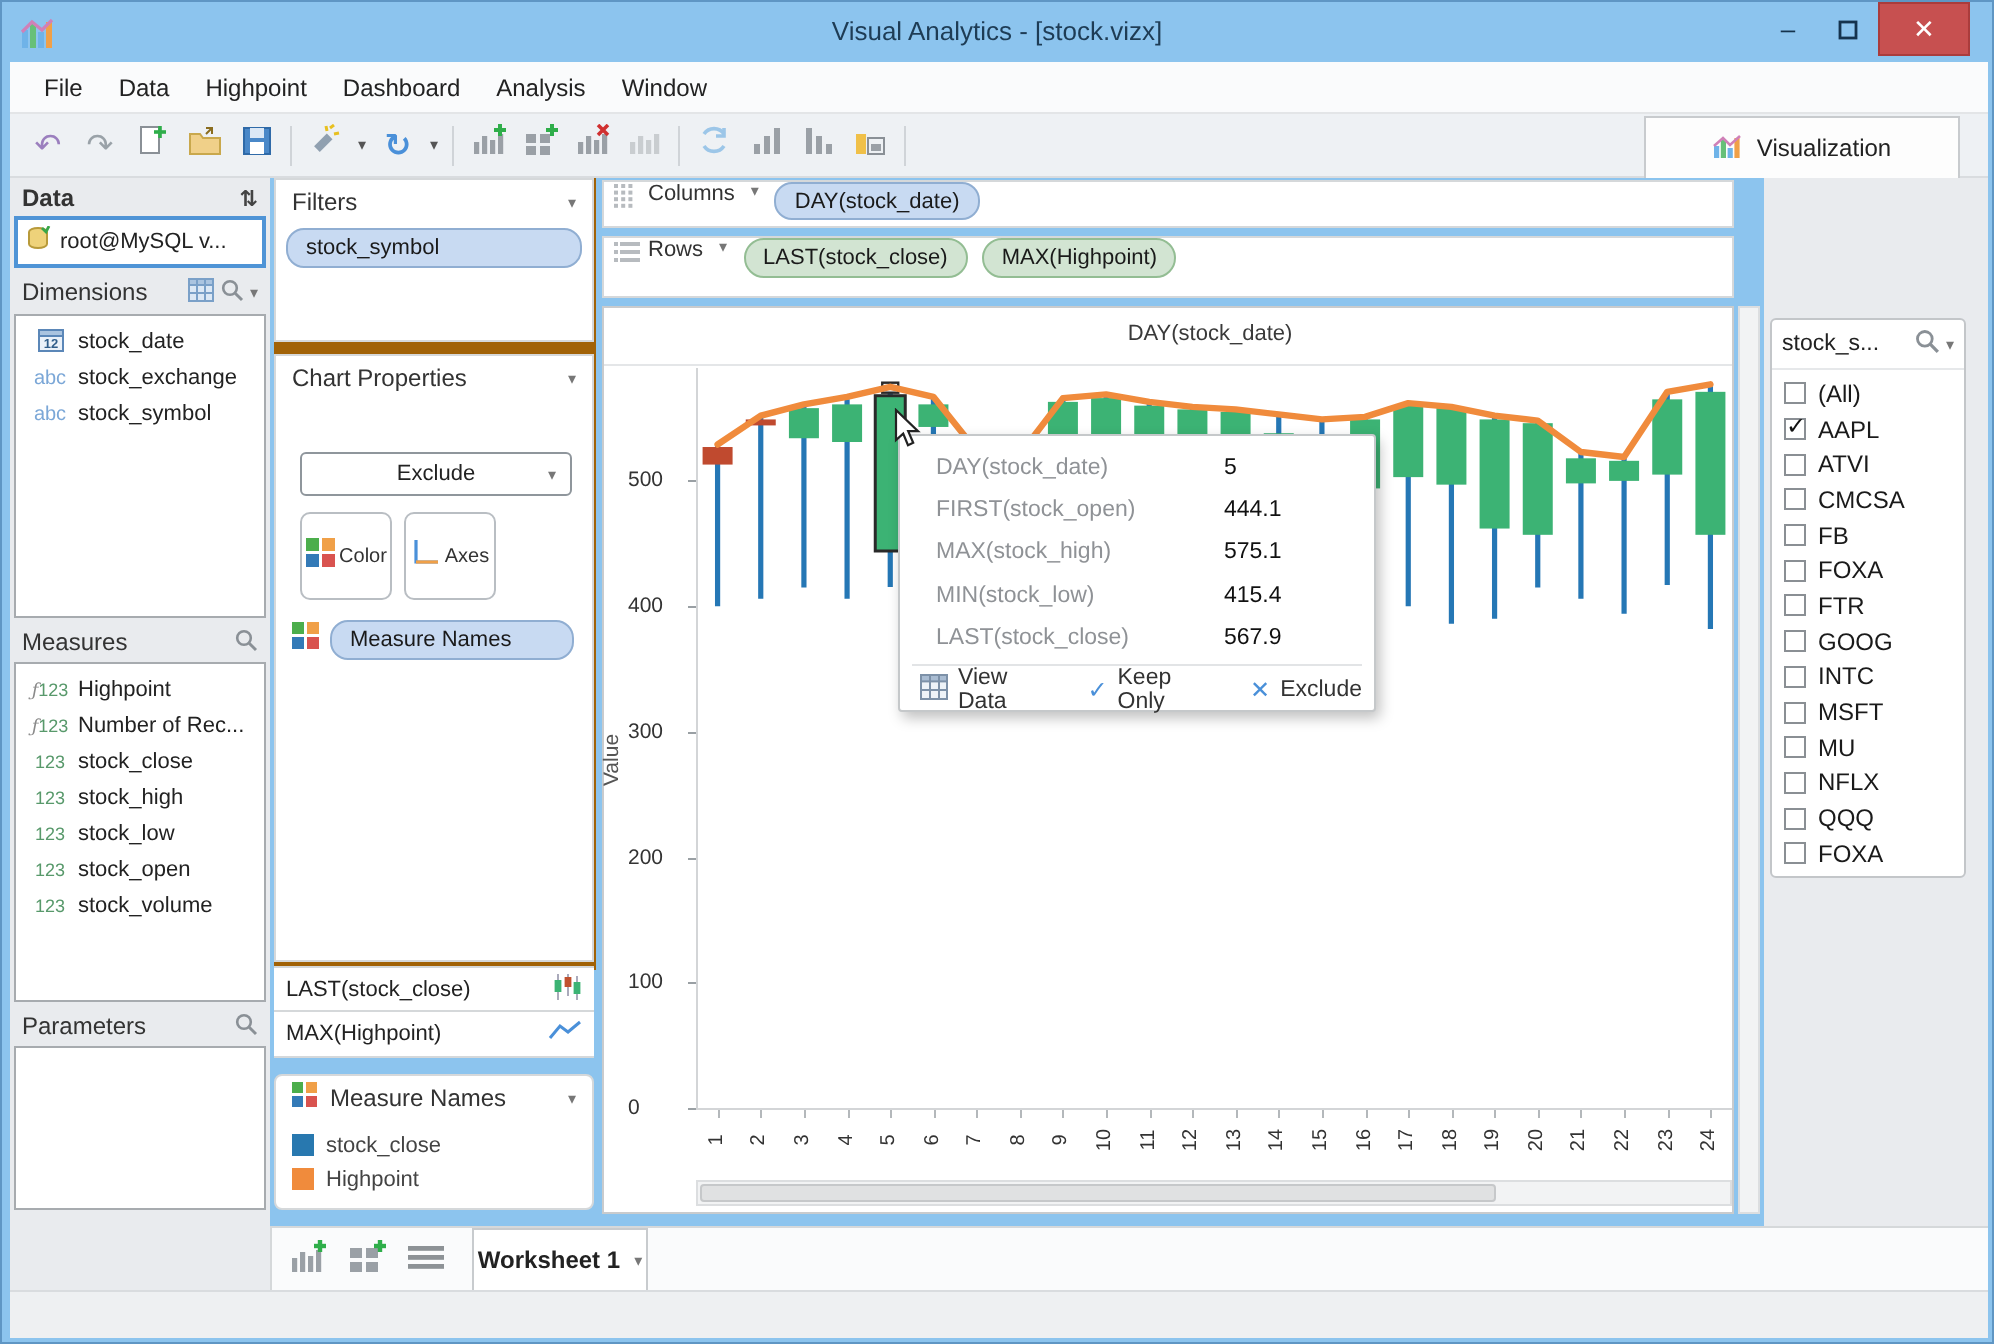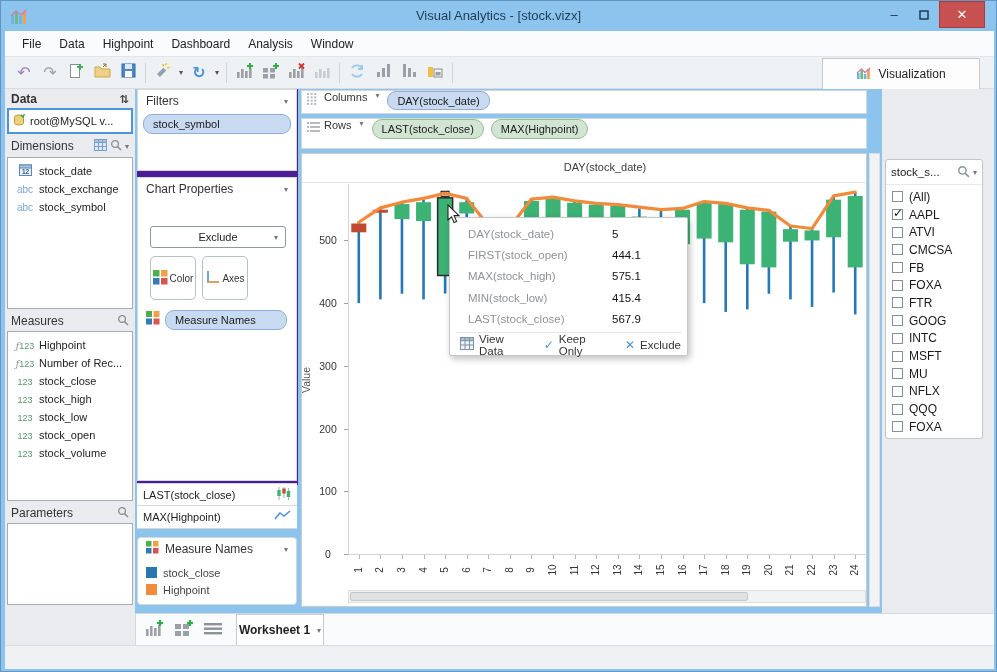--- a/index.html
+++ b/index.html
@@ -33,41 +33,41 @@
   .white-box { position:absolute; background:#fff; border:1px solid #a7abaf; }
   .field-item { height:18px; display:flex; align-items:center; font-size:11px; color:#222; padding-left:7px; gap:4px; white-space:nowrap; overflow:hidden; }
   .f-icon { width:20px; text-align:center; flex:0 0 20px; }
   .icon-abc { color:#7ba7d7; font-size:10px; }
   .icon-123 { color:#58996b; font-size:9px; }
   .icon-fx123 { color:#58996b; font-size:9px; } .icon-fx123 i { color:#8a8a8a; font-family:"DejaVu Serif",serif; }
   .conn-item { position:absolute; left:2px; top:19px; width:126px; height:26px; background:#fff; border:2px solid #4f94d6; display:flex; align-items:center; gap:4px; padding-left:4px; font-size:11px; color:#222; white-space:nowrap; overflow:hidden; }
   .hdr-tools { margin-left:auto; display:flex; align-items:center; gap:3px; }
   .caret { font-size:8px; color:#777; }
 
-  .mid-panel { position:absolute; left:136px; top:88px; width:161px; height:396px; background:#4c1d95; }
+  .mid-panel { position:absolute; left:136px; top:88px; width:161px; height:396px; background:#a16207; }
   .card { position:absolute; background:#fff; border:1px solid #d5d8da; }
   .card-header { height:22px; display:flex; align-items:center; font-size:12px; color:#333; padding:0 8px; }
   .pill { display:flex; align-items:center; justify-content:flex-start; height:20px; border-radius:10px; font-size:11px; color:#1a1a1a; padding:0 9px; white-space:nowrap; }
   .pill-blue { background:#c8daf2; border:1px solid #90aed2; }
   .pill-green { background:#d2e4d2; border:1px solid #93bd93; }
   .dropdown { position:absolute; background:#fff; border:1px solid #8f969c; border-radius:3px; font-size:11px; color:#222; display:flex; align-items:center; justify-content:center; }
   .mini-btn { position:absolute; width:46px; height:44px; background:#fff; border:1px solid #b9bec3; border-radius:5px; display:flex; align-items:center; justify-content:center; gap:2px; font-size:10px; color:#333; }
   .enc-row { position:absolute; left:0; width:160px; height:23px; background:#fff; border-bottom:1px solid #d5d8da; display:flex; align-items:center; font-size:11px; color:#222; padding:0 6px; }
   .enc-row .mini-ic { margin-left:auto; }
   .legend-item { height:17px; display:flex; align-items:center; gap:6px; font-size:11px; color:#444; padding-left:8px; }
   .swatch { width:11px; height:11px; flex:0 0 11px; }
 
   
   .shelf { position:absolute; left:300px; width:566px; background:#fff; border:1px solid #d5d8da; display:flex; padding-left:5px; }
   .shelf-label { font-size:11px; color:#333; margin:0 4px; }
   .chart-card { position:absolute; left:300px; top:152px; width:566px; height:454px; background:#fff; border:1px solid #c9cbcd; }
   .chart-title { position:absolute; left:46px; right:4px; top:7px; text-align:center; font-size:11px; color:#3a3a3a; }
   .chart-topline { position:absolute; left:0; top:28px; width:100%; height:1px; background:#e4e6e8; }
   .value-label { position:absolute; left:-9px; top:220px; font-size:10.5px; color:#555; transform:rotate(-90deg); }
-  .ytick { position:absolute; width:28px; text-align:center; font-size:10.5px; color:#333; left:12px; }
+  .ytick { position:absolute; width:28px; text-align:left; font-size:10.5px; color:#333; left:12px; }
   .ytick-dash { position:absolute; left:42px; width:4px; height:1px; background:#9aa0a4; }
   .axis-v { position:absolute; left:46px; top:30px; width:1px; height:370px; background:#d3d5d7; }
   .axis-h { position:absolute; left:46px; top:400px; width:518px; height:1px; background:#d3d5d7; }
   .xlab { position:absolute; width:20px; height:12px; font-size:10px; color:#333; text-align:center; transform:rotate(-90deg); }
   .xtick { position:absolute; width:1px; height:4px; background:#b4b8bb; top:401px; }
   .hscroll { position:absolute; left:46px; top:436px; width:518px; height:13px; background:#f2f3f4; border:1px solid #dcdee0; }
   .hthumb { position:absolute; left:1px; top:1px; width:398px; height:9px; background:#e0e1e2; border:1px solid #c6c8ca; border-radius:2px; }
   .vscroll { position:absolute; left:868px; top:152px; width:11px; height:454px; background:#f2f3f4; border:1px solid #dcdee0; }
 
   

